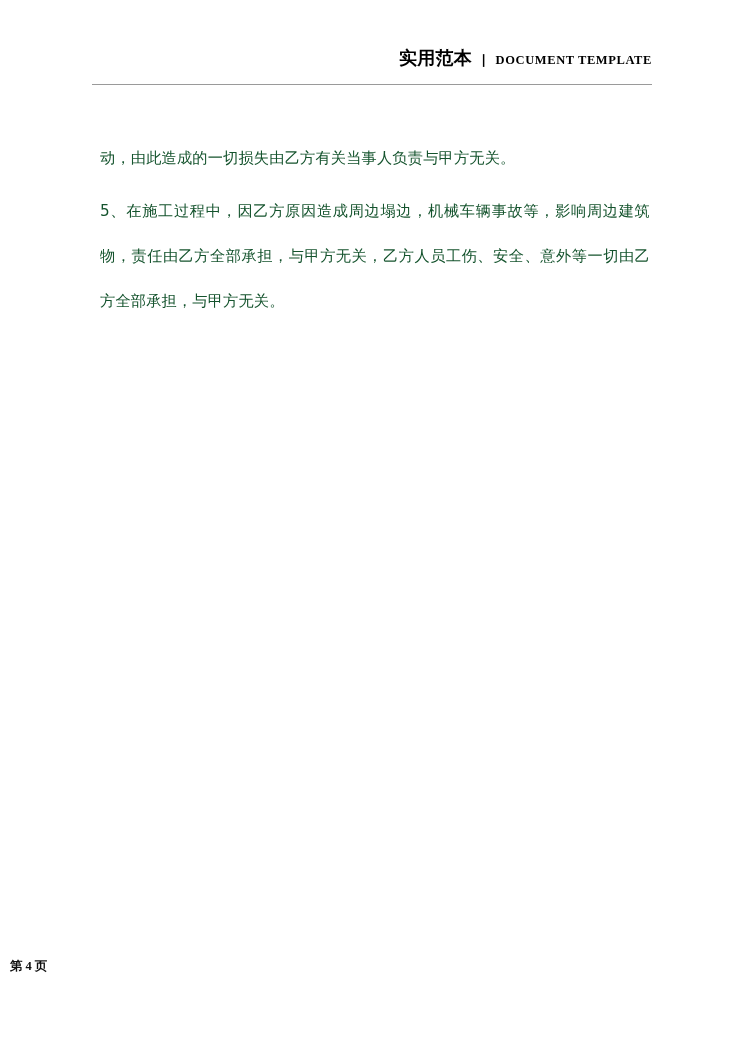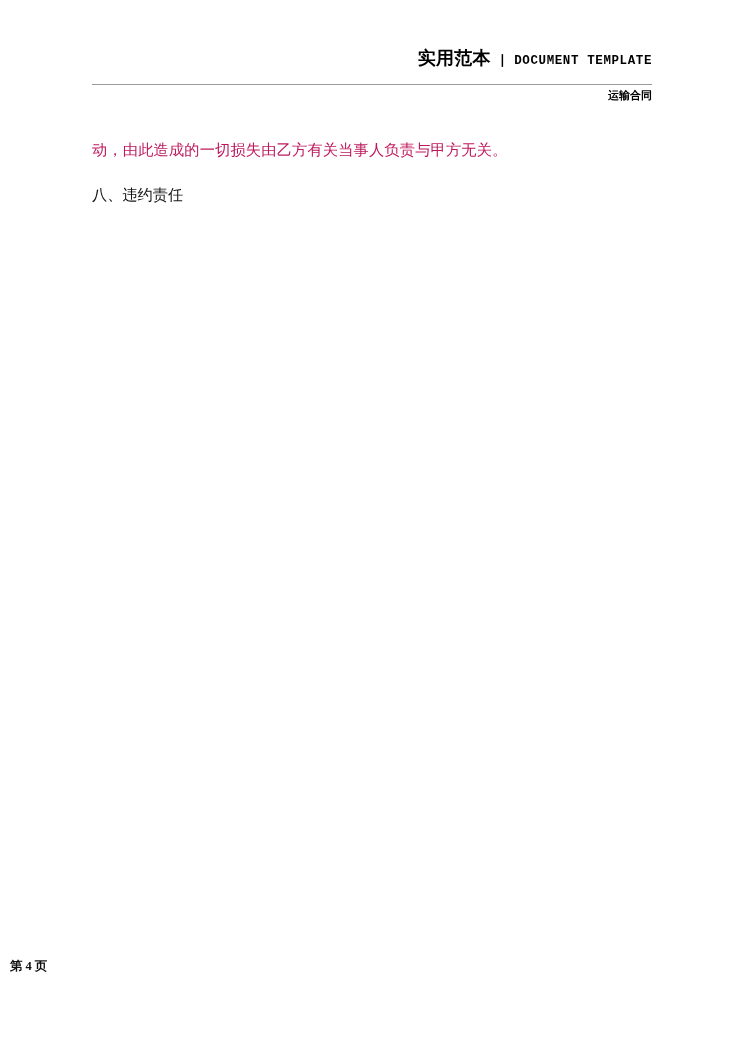--- a/index.html
+++ b/index.html
@@ -40,21 +40,21 @@
   .header-line1 .zh {
     font-family: "DejaVu Sans", "Liberation Sans", sans-serif;
     font-weight: bold;
     font-size: 18px;
   }
   .header-line1 .sep {
     padding: 0 5px;
     font-family: "Liberation Serif", serif;
   }
   .header-line1 .en {
-    font-family: Liberation Mono, monospace;
+    font-family: Liberation Serif, serif;
     font-weight: bold;
     letter-spacing: 0.6px;
     font-size: 12.5px;
   }
   .rule {
     position: absolute;
     left: 92px;
     top: 84px;
     width: 560px;
     height: 1px;
@@ -77,23 +77,23 @@
     left: 92px;
     top: 128px;
     width: 566px;
   }
   .para {
     font-family: "DejaVu Sans", "Liberation Sans", sans-serif;
     font-size: 15.2px;
     line-height: 45px;
     text-align: justify;
     text-justify: inter-ideograph;
-    margin: 0;
+    margin: 8px;
     letter-spacing: 0.2px;
-    color: #be185d;
+    color: #14532d;
   }
   .heading {
     font-family: "DejaVu Sans", "Liberation Sans", sans-serif;
     font-size: 15.2px;
     line-height: 45px;
     margin: 0;
     color: #111;
   }
   
   .footer {
@@ -121,24 +121,23 @@
   <div class="header">
     <div class="header-line1">
       <span class="zh">实用范本</span>
       <span class="sep">∣</span>
       <span class="en">DOCUMENT TEMPLATE</span>
     </div>
   </div>
 
   <div class="rule"></div>
 
-  <div class="header-line2">运输合同</div>
 
   <div class="body">
     <p class="para">动，由此造成的一切损失由乙方有关当事人负责与甲方无关。</p>
-    <p class="heading">八、违约责任</p>
+    <p class="para">5、在施工过程中，因乙方原因造成周边塌边，机械车辆事故等，影响周边建筑物，责任由乙方全部承担，与甲方无关，乙方人员工伤、安全、意外等一切由乙方全部承担，与甲方无关。</p>
   </div>
 
   <div class="footer">
     <span>第</span><span class="num">4</span><span>页</span>
   </div>
 
 </div>
 
 </body></html>

